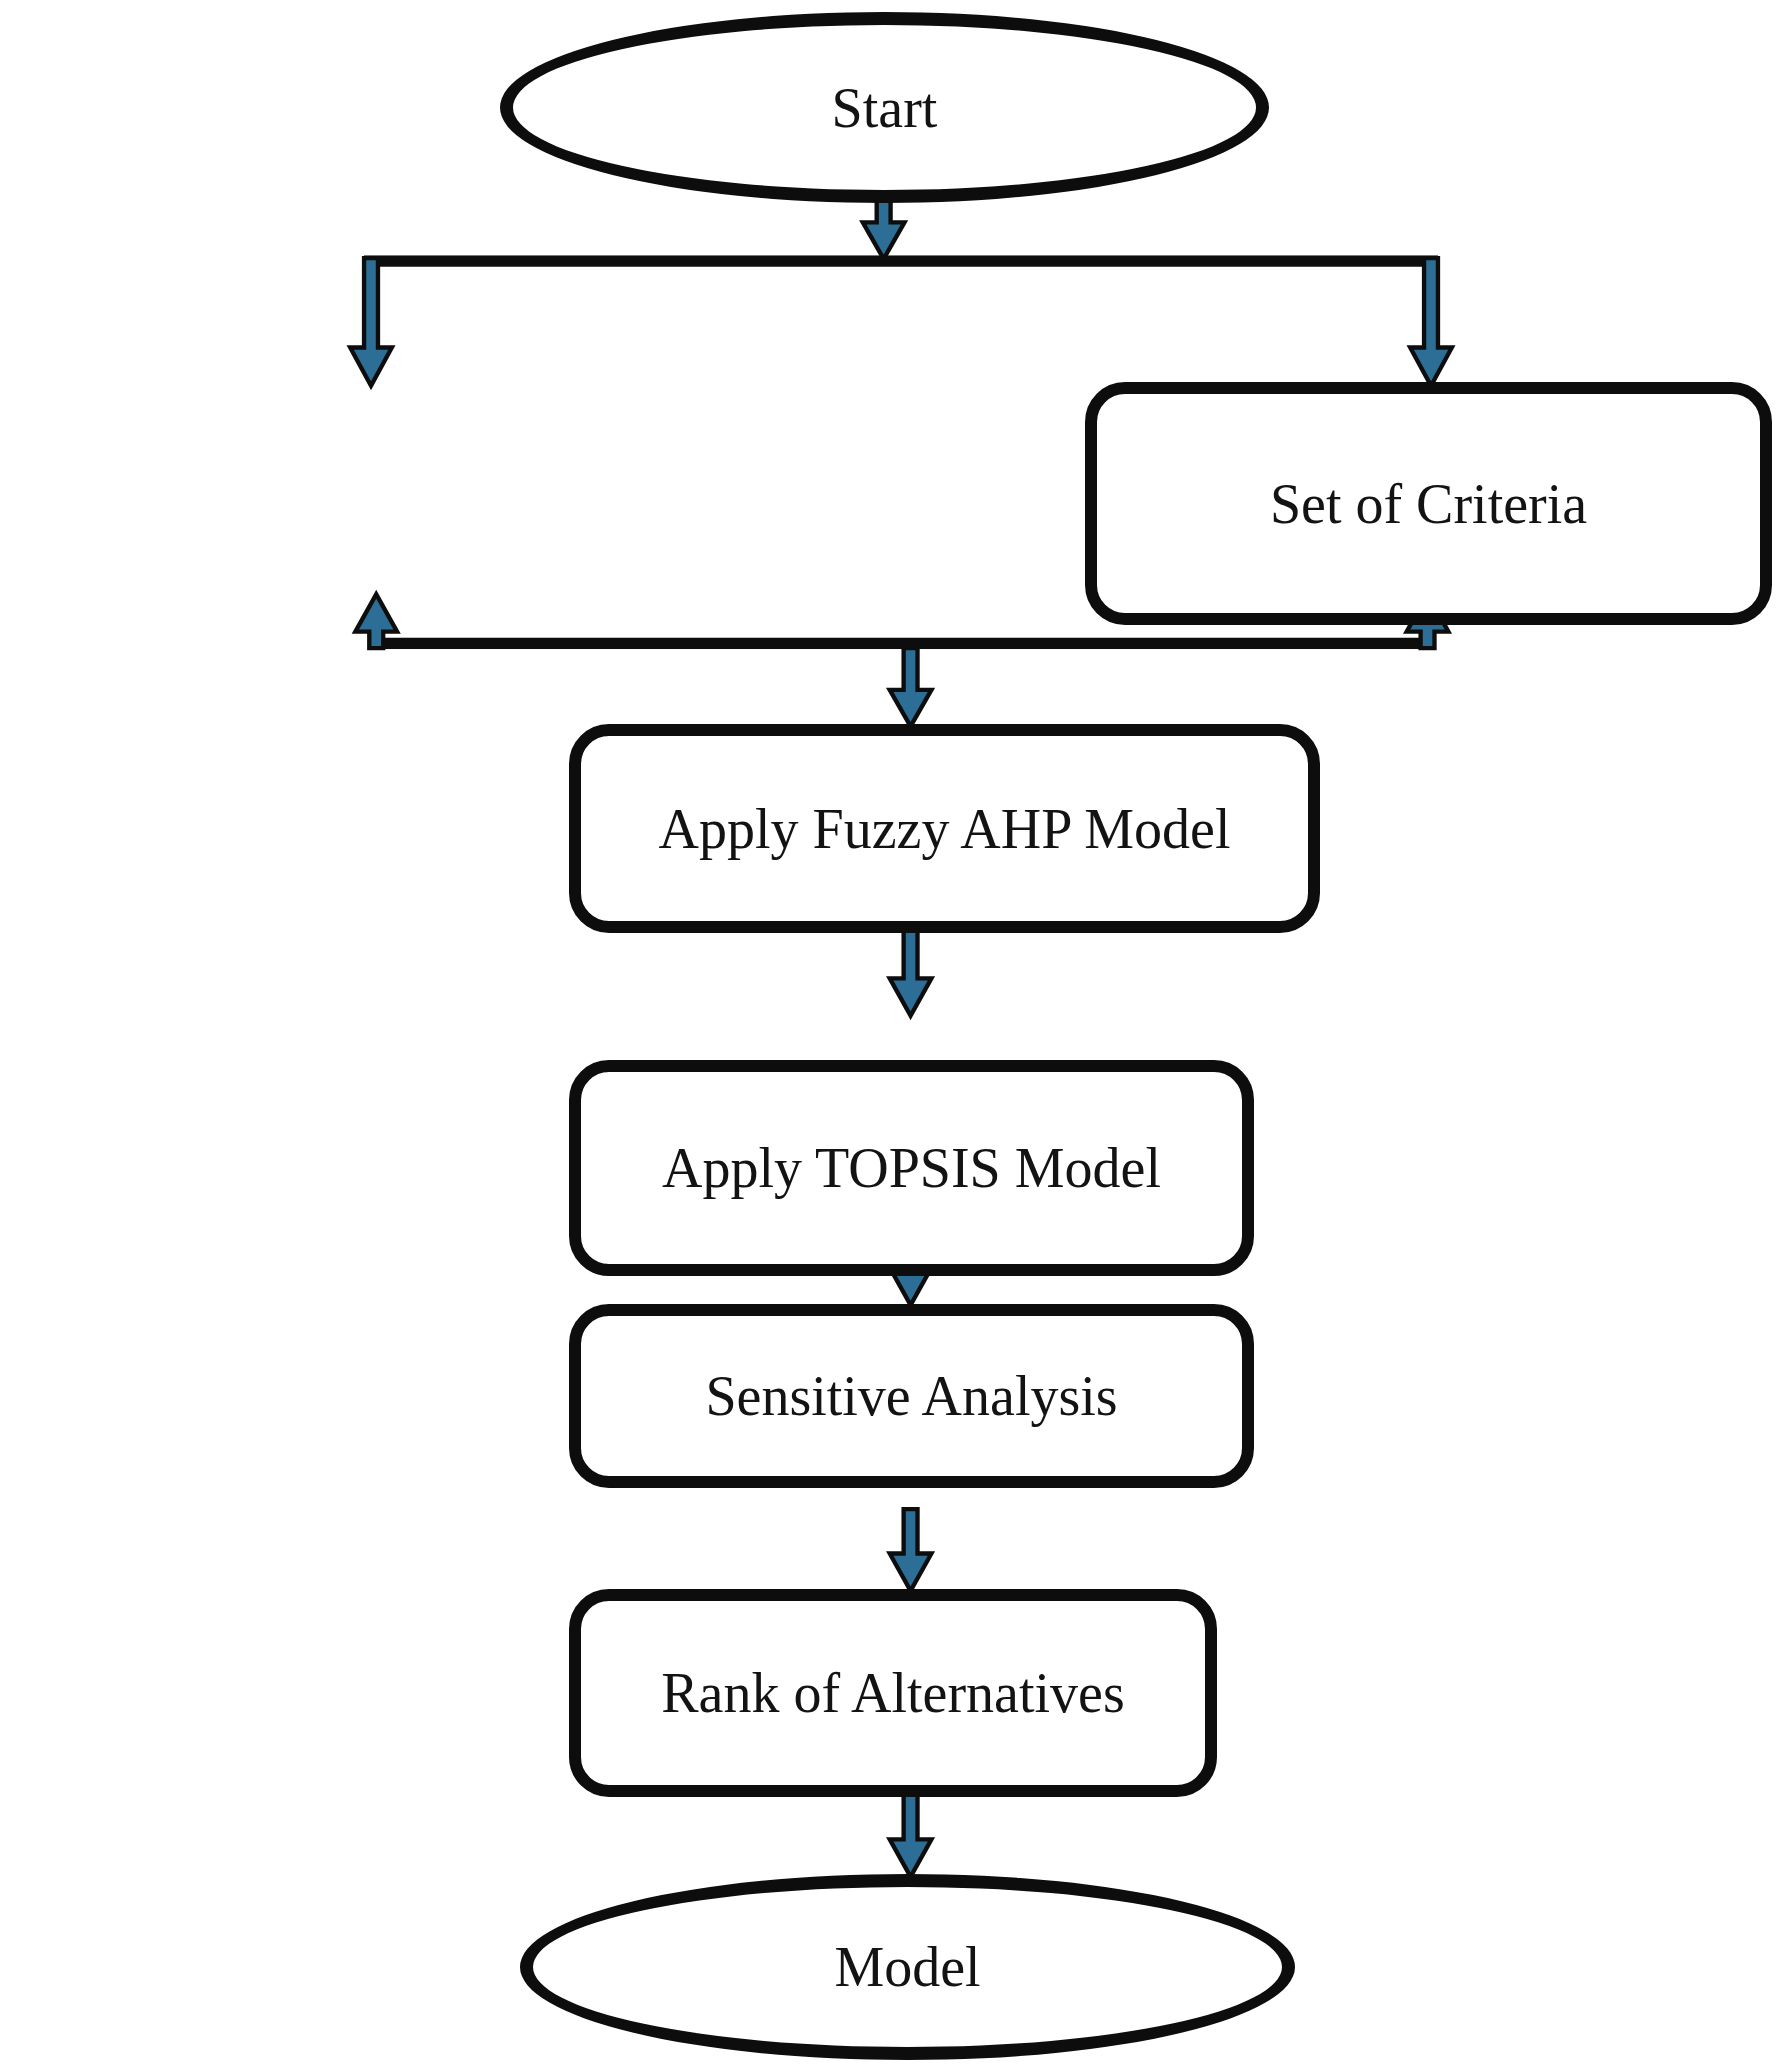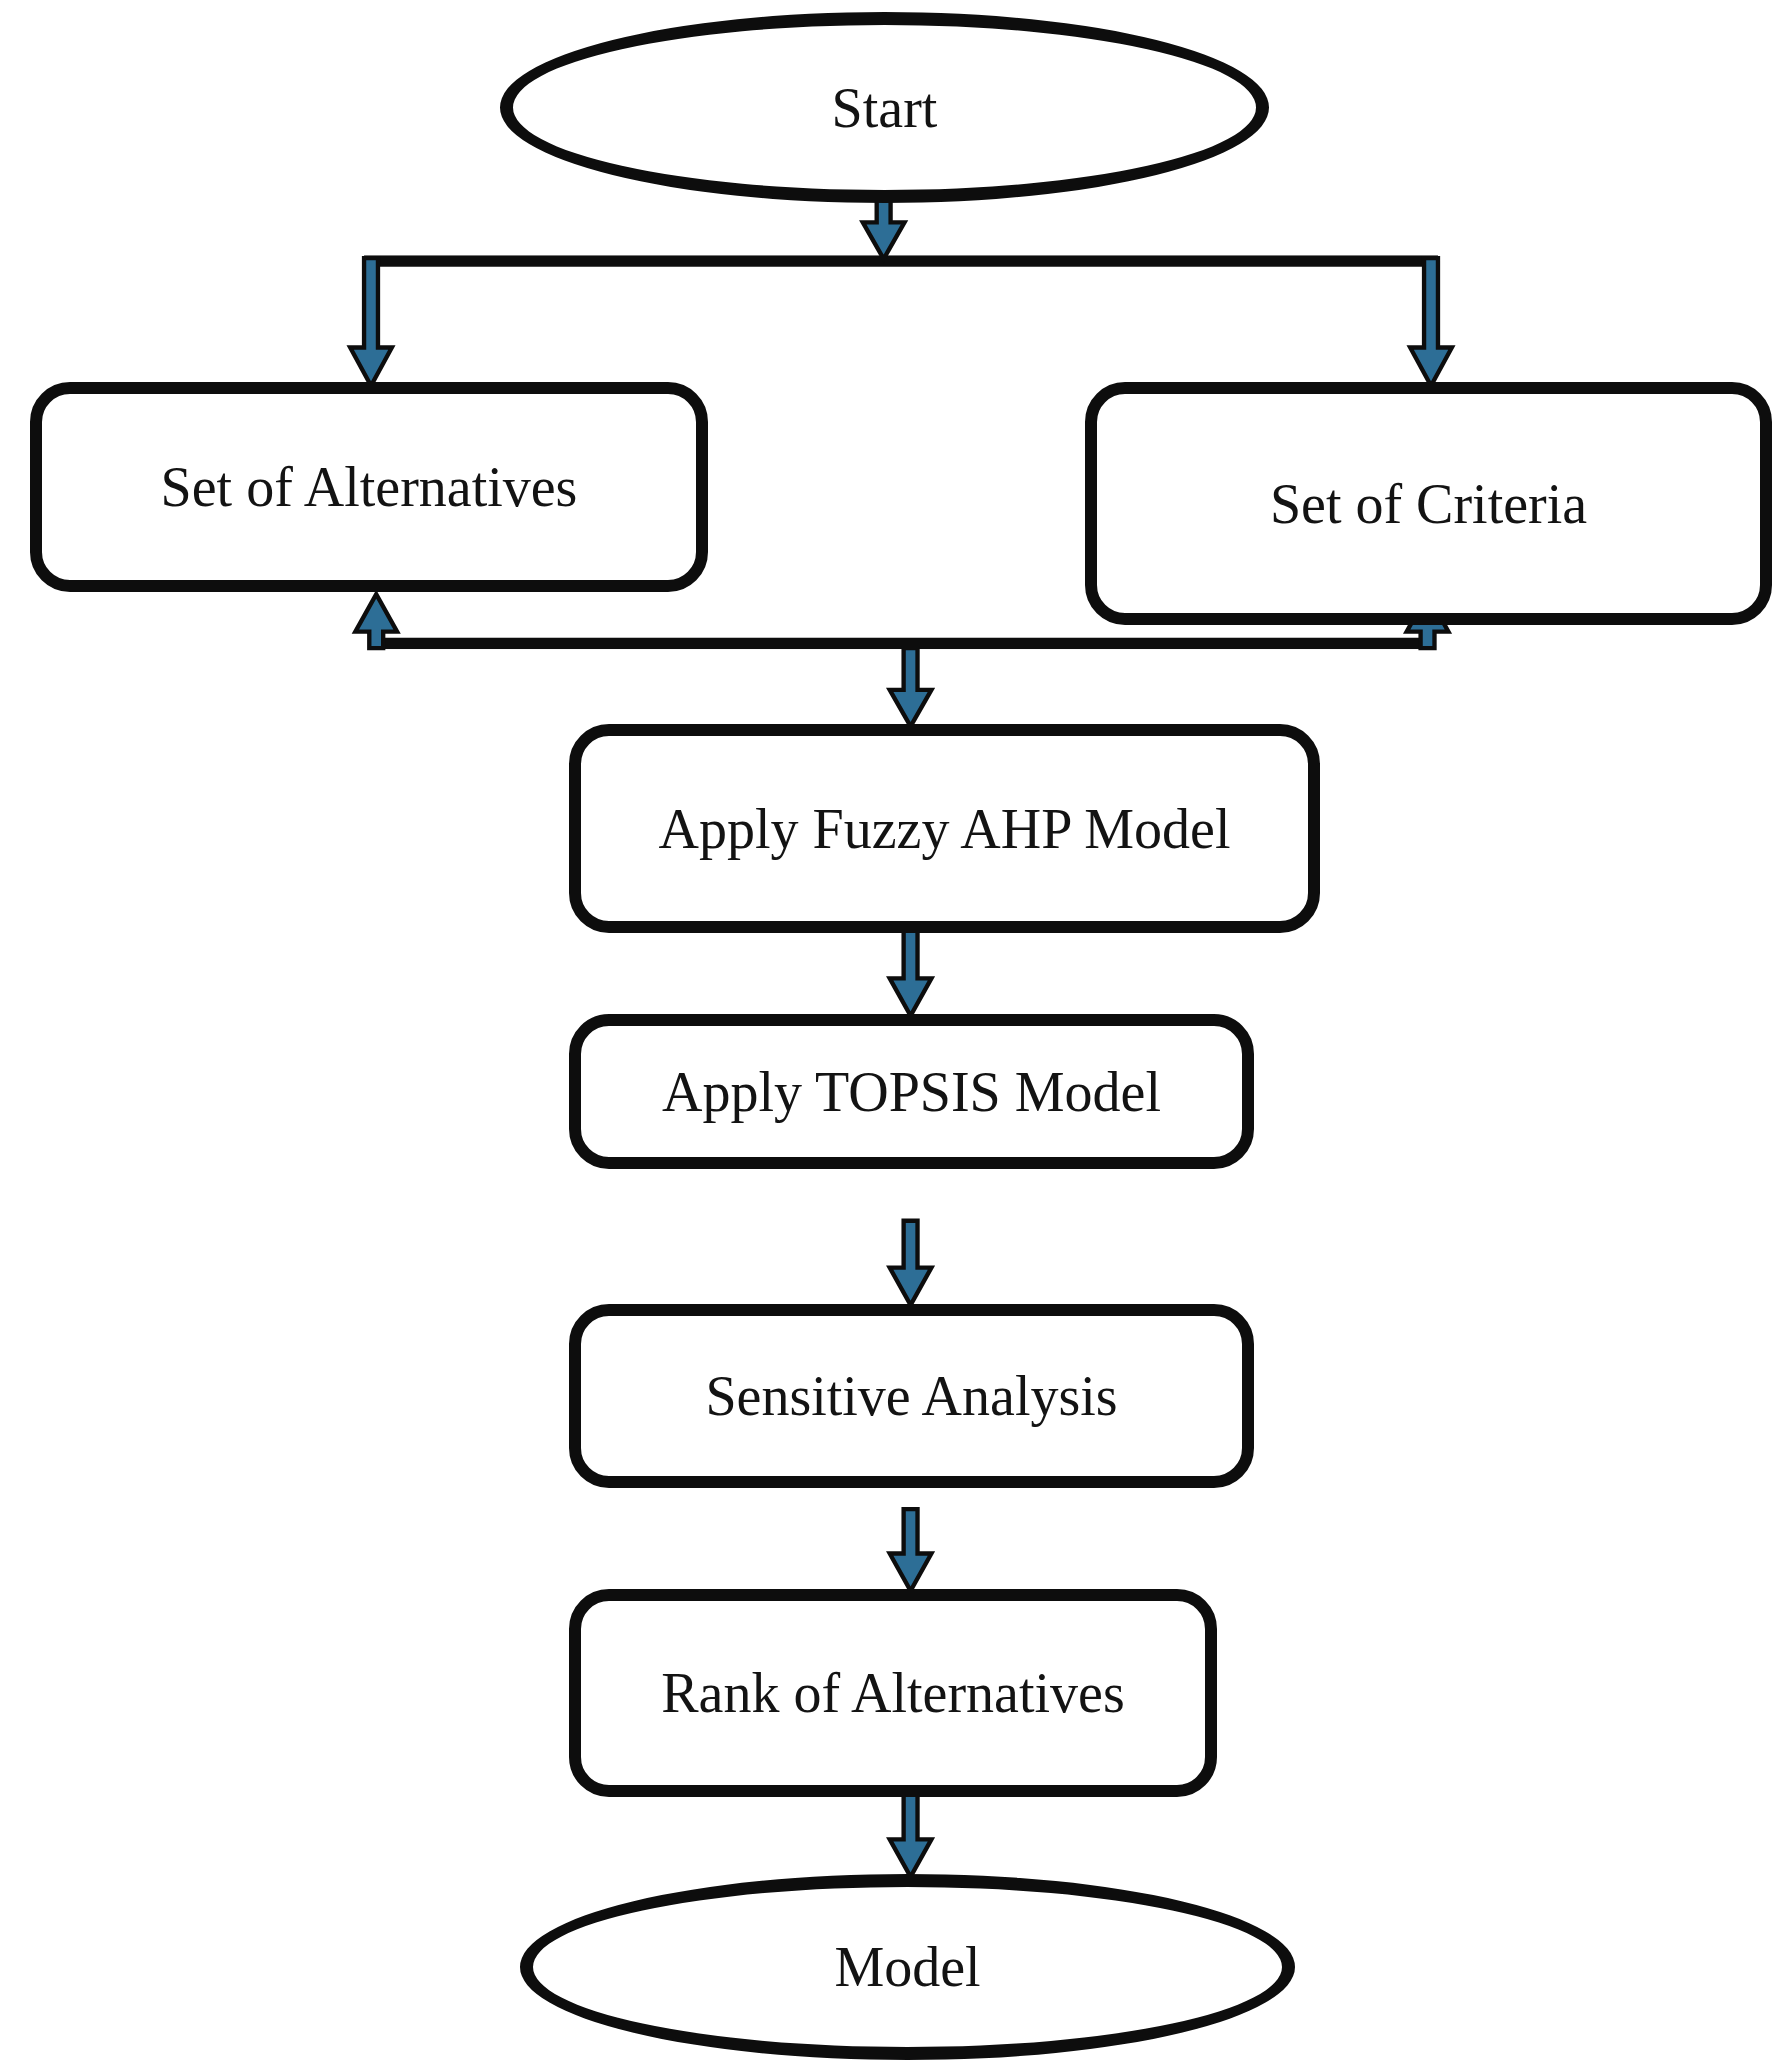--- a/index.html
+++ b/index.html
@@ -72,33 +72,30 @@
 
     <path class="arrow" d="M1040,1737 L1056,1737 L1056,1788 L1072,1788 L1048,1831 L1024,1788 L1040,1788 Z"></path>
 
     <path class="arrow" d="M1040,2065 L1056,2065 L1056,2117 L1072,2117 L1048,2160 L1024,2117 L1040,2117 Z"></path>
   </svg>
 
   <div class="node ellipse" style="left:500px;top:12px;width:769px;height:191px;">
     <span class="label">Start</span>
   </div>
 
-  <div class="node rounded" style="left:30px;top:382px;width:678px;height:210px;">
-    <span class="label">Set of Alternatives</span>
-  </div>
 
   <div class="node rounded" style="left:1085px;top:382px;width:687px;height:243px;">
     <span class="label">Set of Criteria</span>
   </div>
 
   <div class="node rounded" style="left:569px;top:724px;width:751px;height:209px;">
     <span class="label">Apply Fuzzy AHP Model</span>
   </div>
 
-  <div class="node rounded" style="left:569px;top:1014px;width:685px;height:155px;">
+  <div class="node rounded" style="left:569px;top:1060px;width:685px;height:216px;">
     <span class="label">Apply TOPSIS Model</span>
   </div>
 
   <div class="node rounded" style="left:569px;top:1304px;width:685px;height:184px;">
     <span class="label">Sensitive Analysis</span>
   </div>
 
   <div class="node rounded" style="left:569px;top:1589px;width:648px;height:208px;">
     <span class="label">Rank of Alternatives</span>
   </div>

